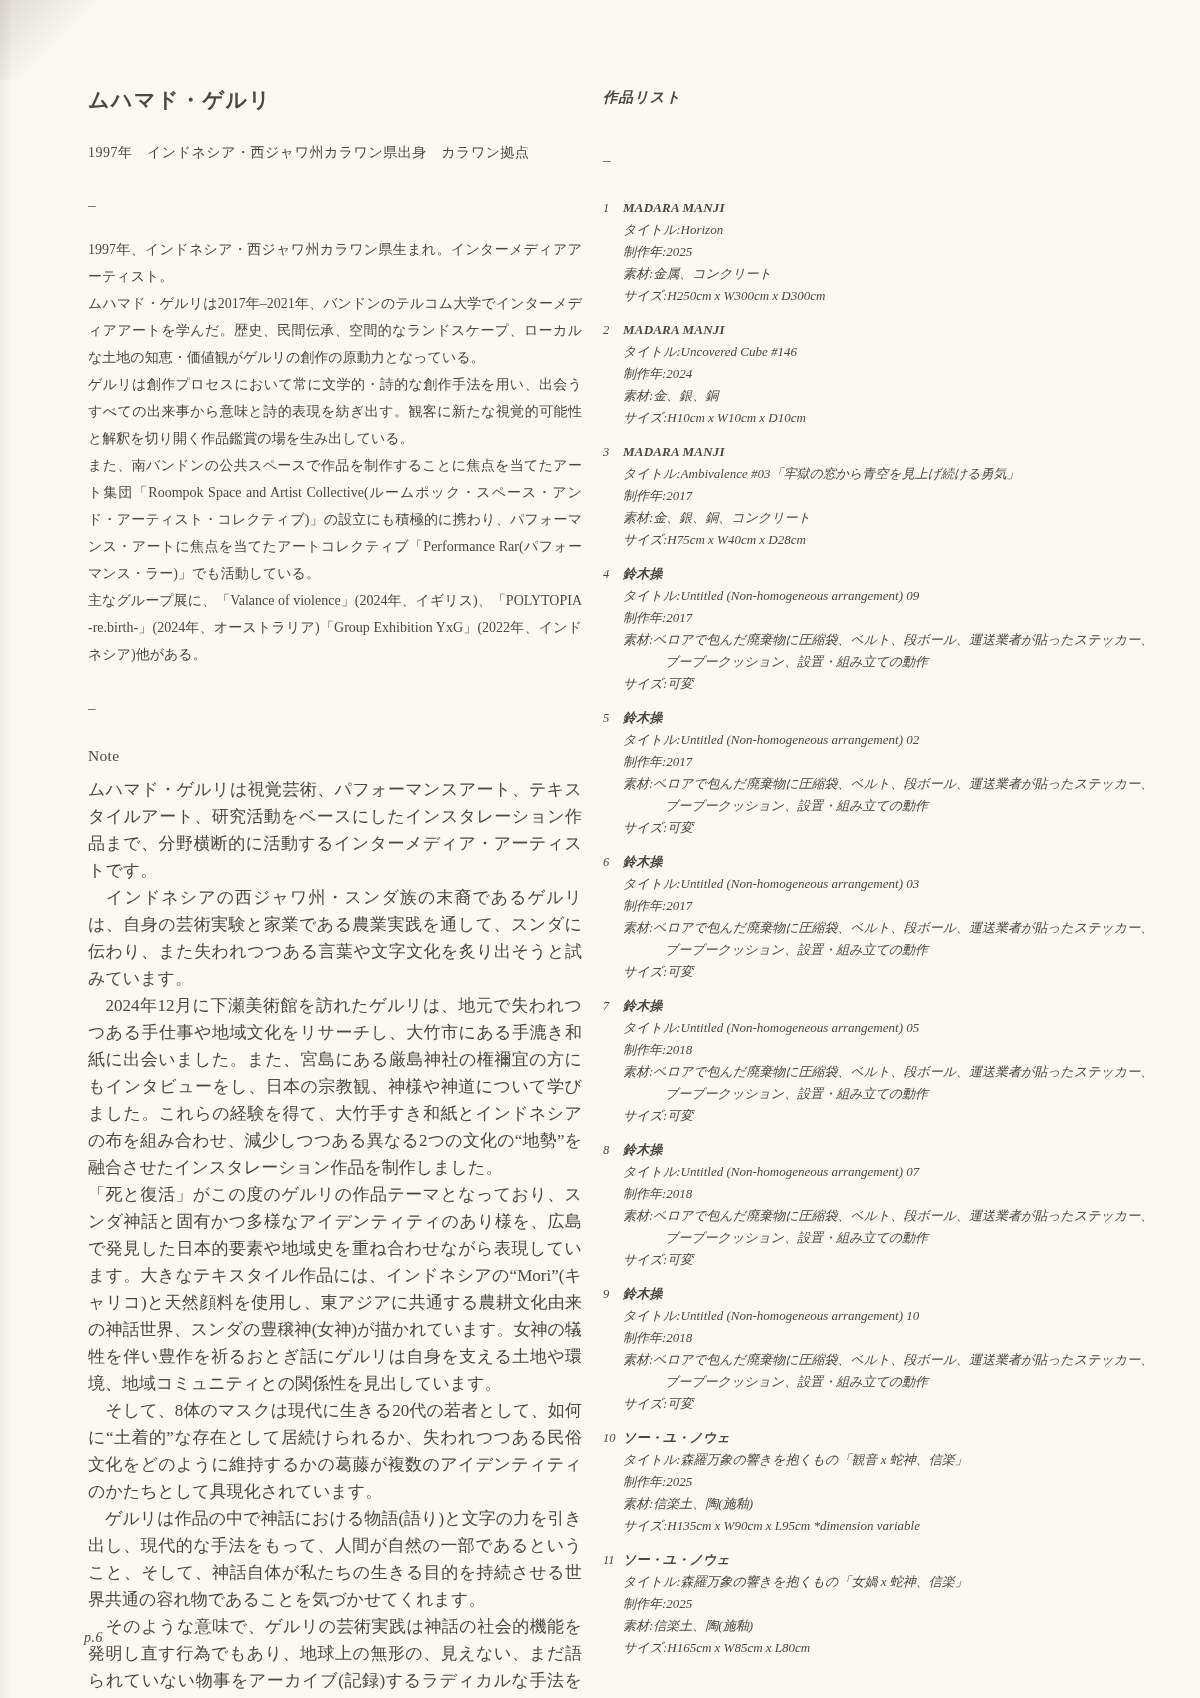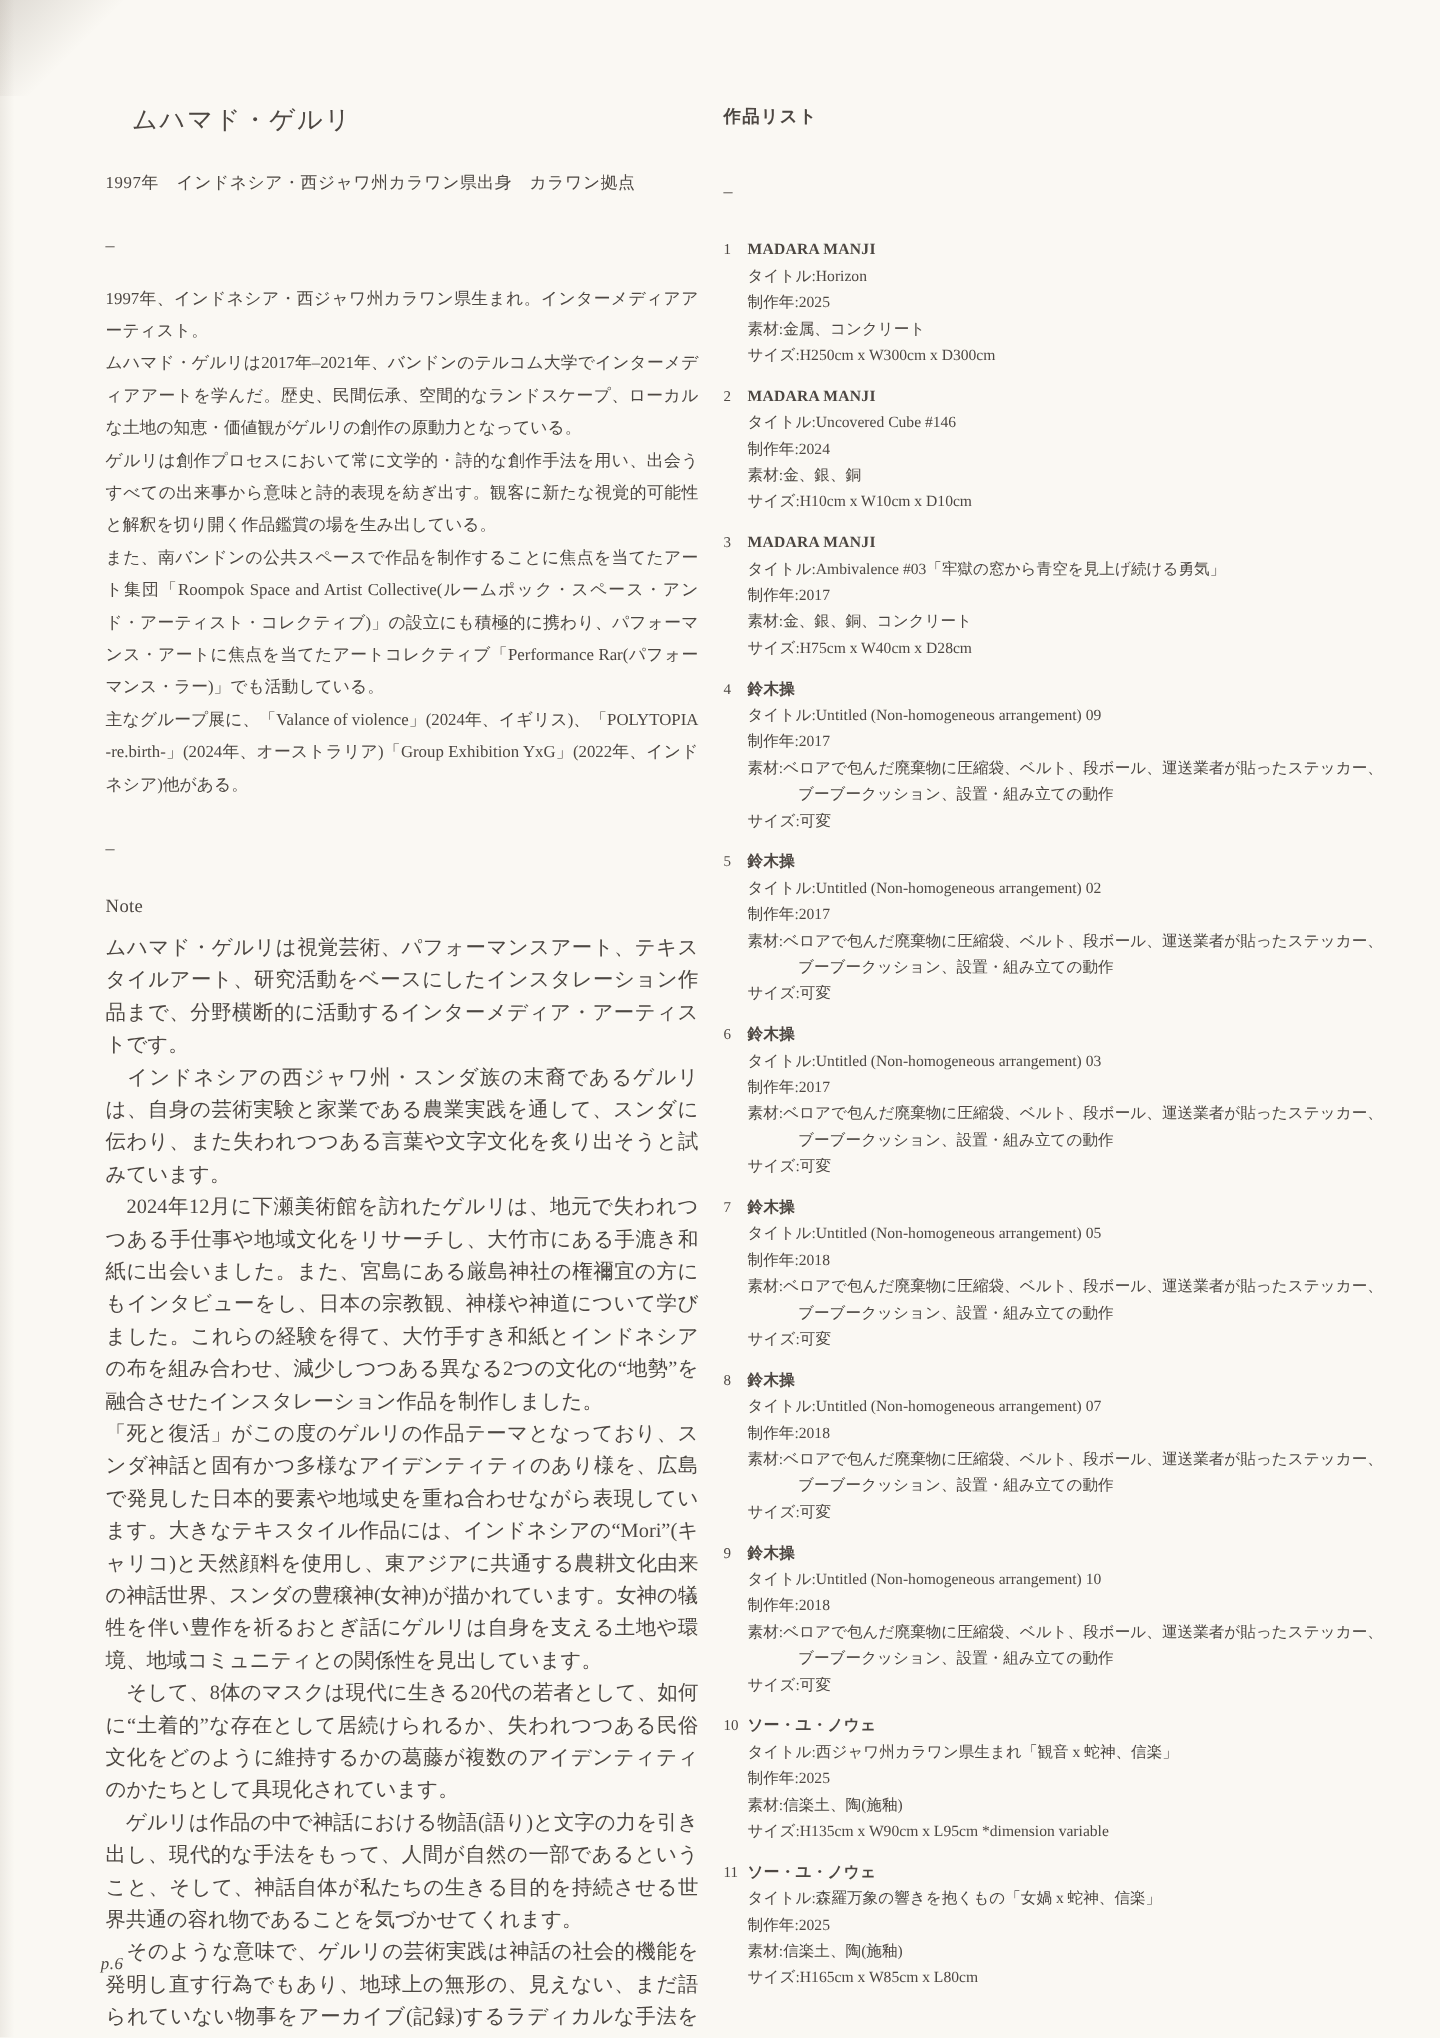--- a/index.html
+++ b/index.html
@@ -16,32 +16,32 @@
     pointer-events:none;
   }
   .scan-edge{
     position:absolute;left:0;top:0;width:12px;height:100%;
     background:linear-gradient(90deg,rgba(120,105,90,.10),rgba(120,105,90,0));
     pointer-events:none;
   }
 
   
   .left-col{position:absolute;left:88px;top:88px;width:494px;}
-  .artist-name{font-size:21px;font-weight:normal;letter-spacing:1.5px;line-height:1.2;margin-left:22px;}
+  .artist-name{font-size:21px;font-weight:bold;letter-spacing:1.5px;line-height:1.2;}
   .birth-line{margin-top:31px;font-size:14px;letter-spacing:.5px;}
   .divider{margin-top:36px;font-size:15px;line-height:1;}
   .bio-block{margin-top:23px;font-size:14px;line-height:27px;text-align:justify;}
   .para{margin:0;}
   .divider-2{margin-top:33px;font-size:15px;line-height:1;}
   .note-heading{margin-top:31px;font-size:15.5px;letter-spacing:.3px;}
   .note-block{margin-top:11px;font-size:17px;line-height:27px;text-align:justify;}
   .page-number{position:absolute;left:84px;top:1630px;font-size:14px;font-style:italic;letter-spacing:.5px;}
 
   
-  .right-col{position:absolute;left:603px;top:88px;width:560px;}
+  .right-col{position:absolute;left:603px;top:88px;width:560px;font-style:italic;}
   .works-heading{font-size:14.5px;font-weight:bold;letter-spacing:1px;}
   .works-divider{margin-top:46px;font-size:15px;line-height:1;}
   .works-list{margin-top:29px;}
   .work{position:relative;padding-left:20px;margin-bottom:12px;font-size:13px;line-height:22px;}
   .wnum{position:absolute;left:0;top:0;font-size:12.5px;}
   .whead{font-weight:bold;letter-spacing:.2px;}
   .wline{}
   .wlabel{}
   .wcont{padding-left:42px;}
 </style>
@@ -169,21 +169,21 @@
       <div class="wline"><span class="wlabel">タイトル:</span><span>Untitled (Non-homogeneous arrangement) 10</span></div>
       <div class="wline"><span class="wlabel">制作年:</span><span>2018</span></div>
       <div class="wline"><span class="wlabel">素材:</span><span>ベロアで包んだ廃棄物に圧縮袋、ベルト、段ボール、運送業者が貼ったステッカー、</span></div>
       <div class="wline wcont">ブーブークッション、設置・組み立ての動作</div>
       <div class="wline"><span class="wlabel">サイズ:</span><span>可変</span></div>
     </div>
 
     <div class="work">
       <span class="wnum">10</span>
       <div class="whead">ソー・ユ・ノウェ</div>
-      <div class="wline"><span class="wlabel">タイトル:</span><span>西ジャワ州カラワン県生まれ「観音 x 蛇神、信楽」</span></div>
+      <div class="wline"><span class="wlabel">タイトル:</span><span>森羅万象の響きを抱くもの「観音 x 蛇神、信楽」</span></div>
       <div class="wline"><span class="wlabel">制作年:</span><span>2025</span></div>
       <div class="wline"><span class="wlabel">素材:</span><span>信楽土、陶(施釉)</span></div>
       <div class="wline"><span class="wlabel">サイズ:</span><span>H135cm x W90cm x L95cm *dimension variable</span></div>
     </div>
 
     <div class="work">
       <span class="wnum">11</span>
       <div class="whead">ソー・ユ・ノウェ</div>
       <div class="wline"><span class="wlabel">タイトル:</span><span>森羅万象の響きを抱くもの「女媧 x 蛇神、信楽」</span></div>
       <div class="wline"><span class="wlabel">制作年:</span><span>2025</span></div>

